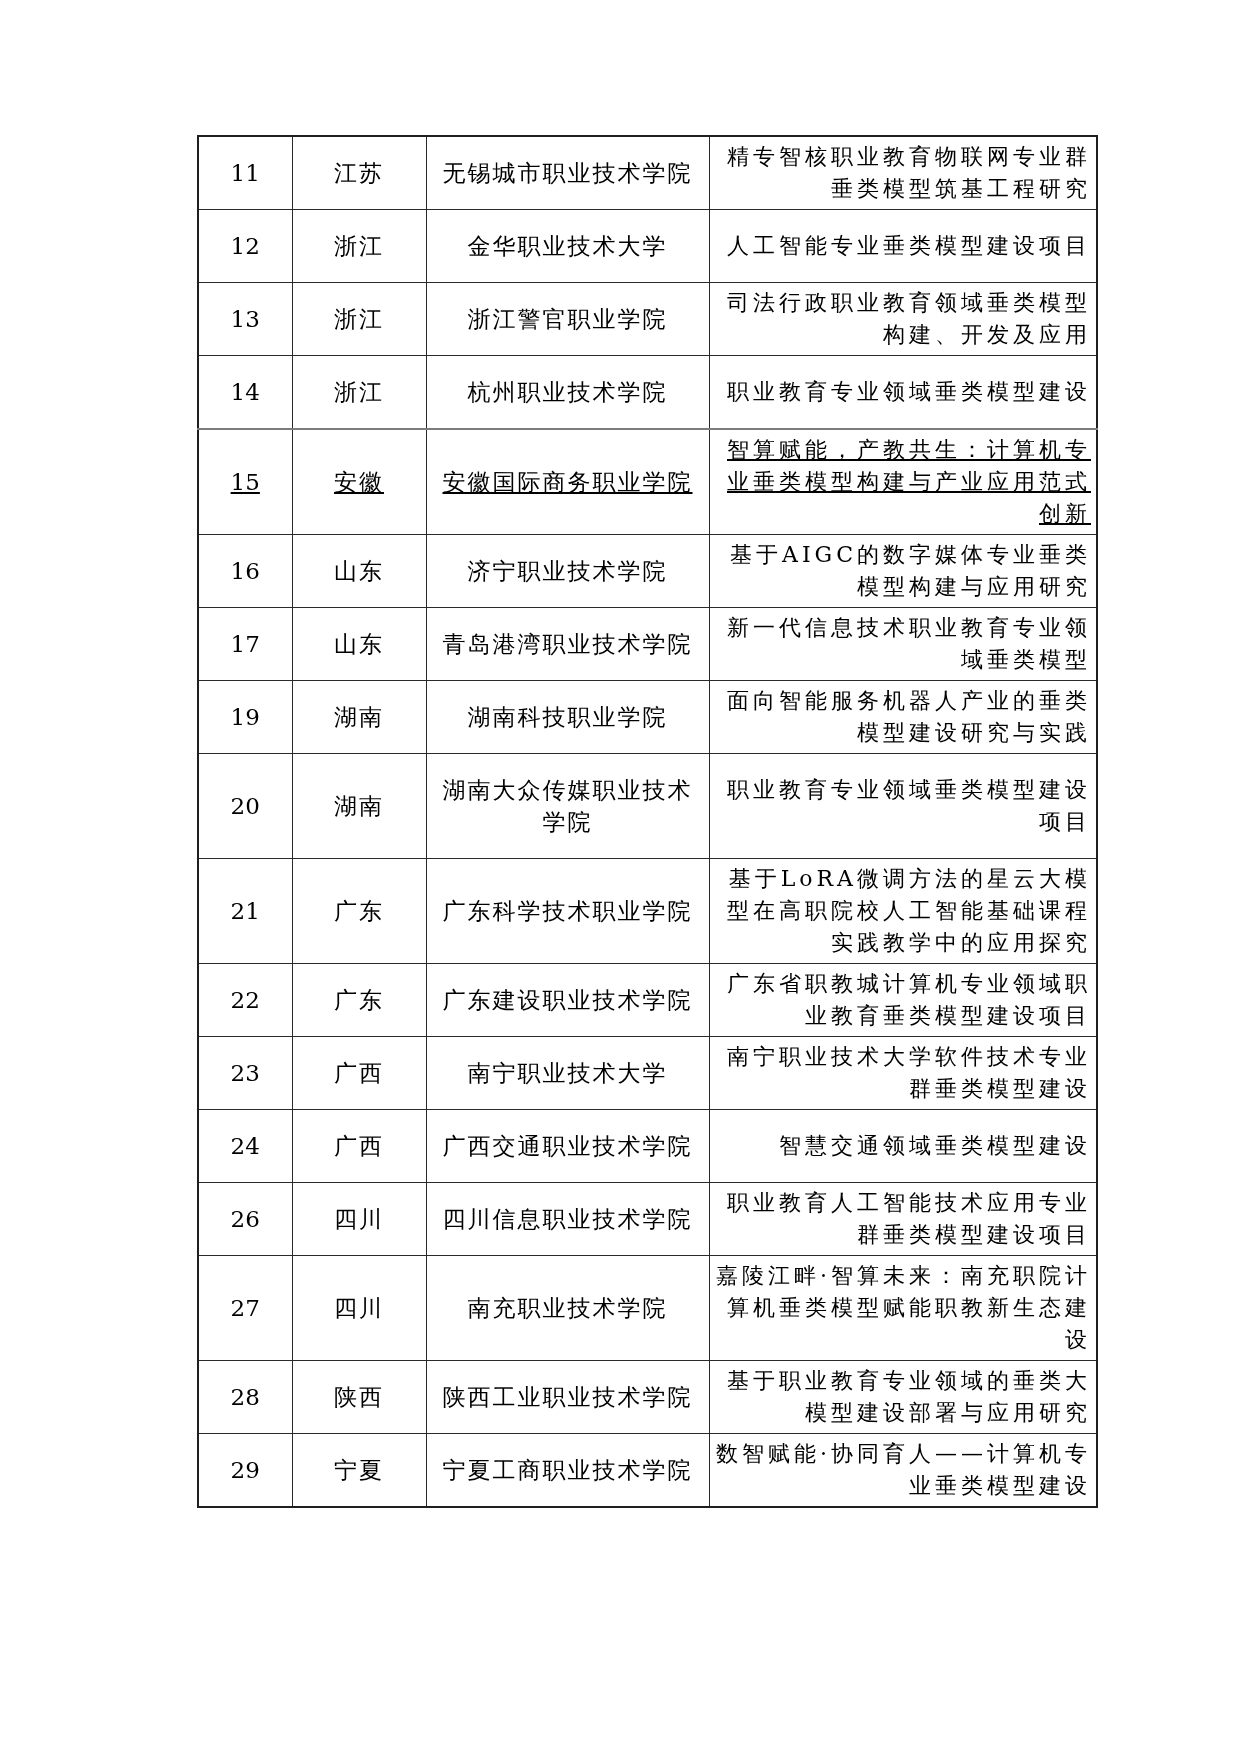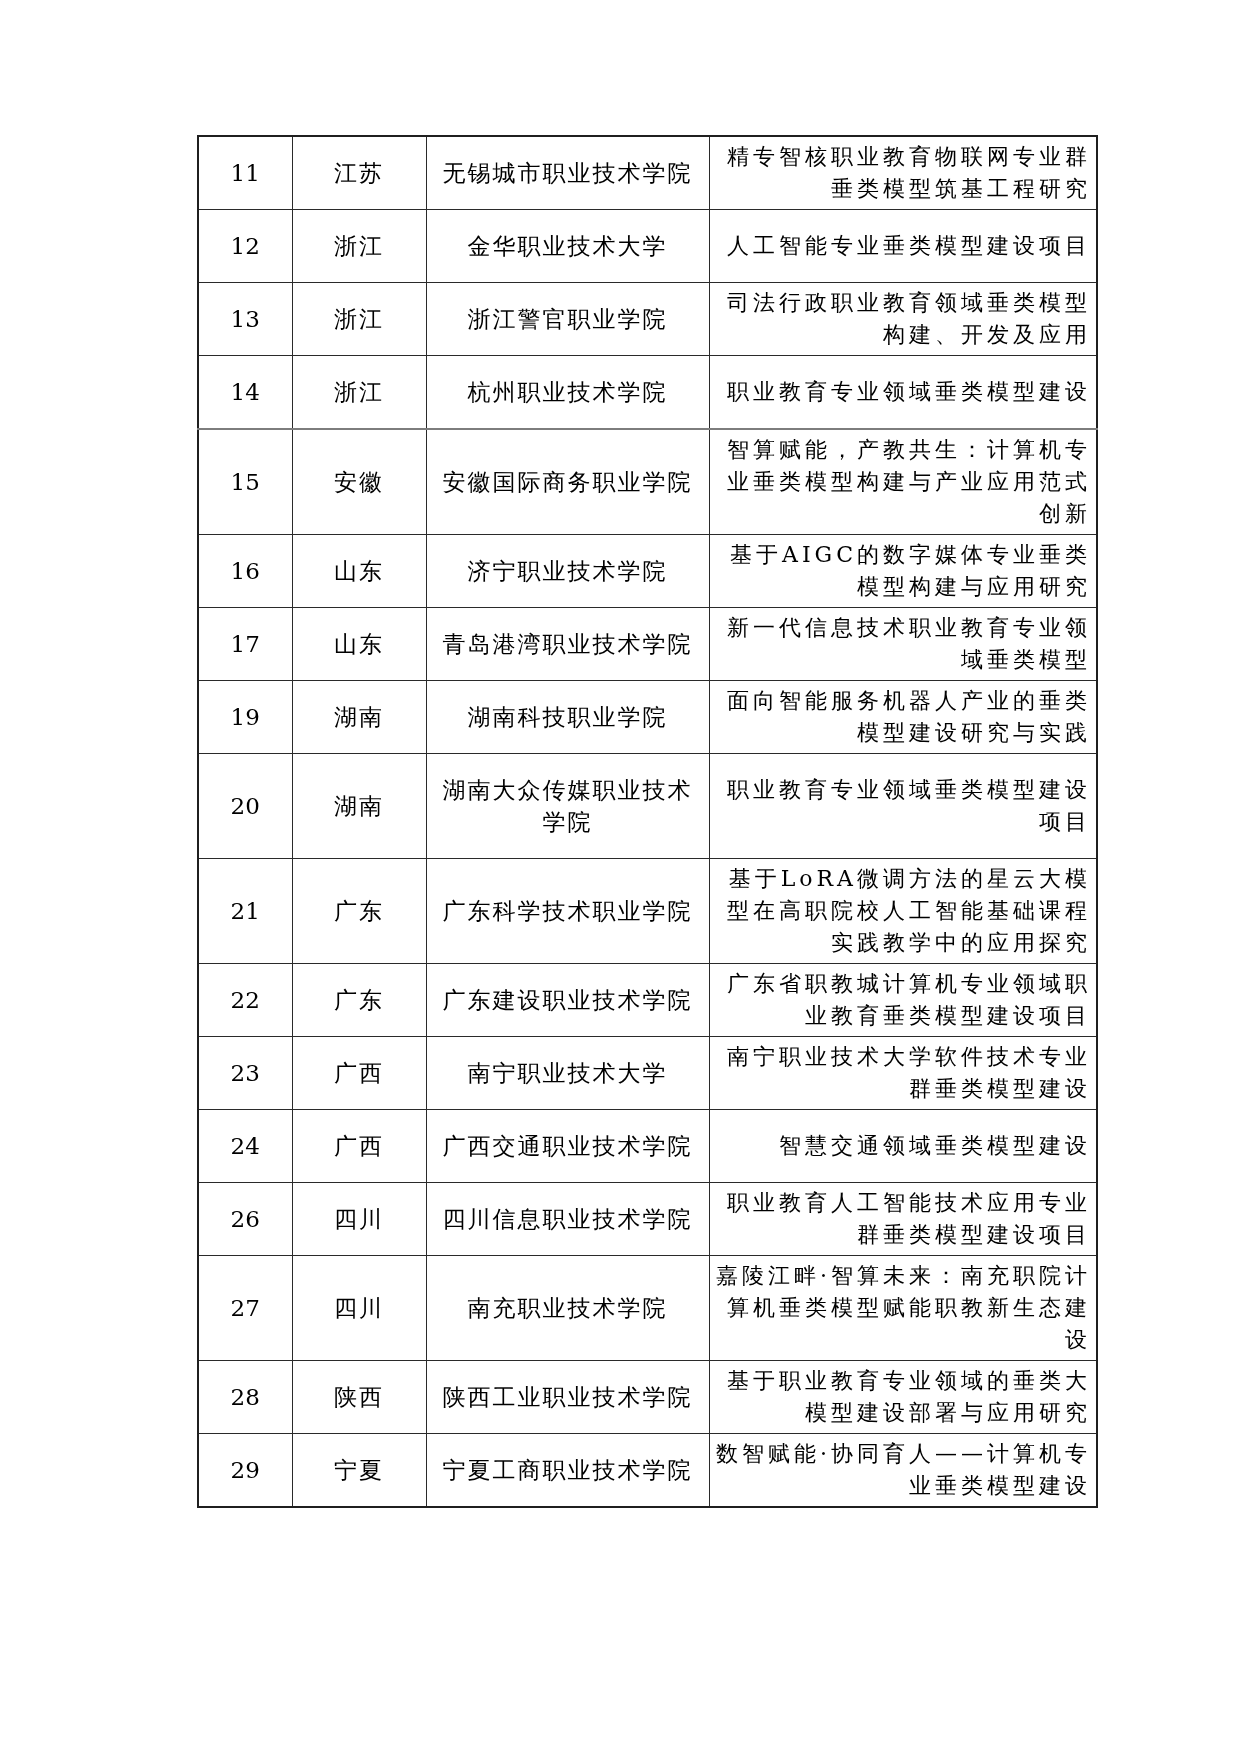--- a/index.html
+++ b/index.html
@@ -27,21 +27,21 @@
     text-align:center;
     padding:4px 6px;
     line-height:32px;
     font-size:23px;
     word-break:break-all;
   }
   td.seq      { letter-spacing:0; font-size:23px; }
   td.province { letter-spacing:2px; }
   td.school   { letter-spacing:2px; padding:20px 9px; }
   td.project  { letter-spacing:4px; font-size:22px; padding:4px 5px;text-align:right; }
-  tr.split td { border-top:2px solid #7d7d7d; }
+  tr.split td { border-top:2px solid #7d7d7d;text-decoration:underline; }
 </style>
 </head>
 <body>
 
 <div class="page">
   <table class="projects">
     <colgroup>
       <col style="width:94px">
       <col style="width:134px">
       <col style="width:283px">

